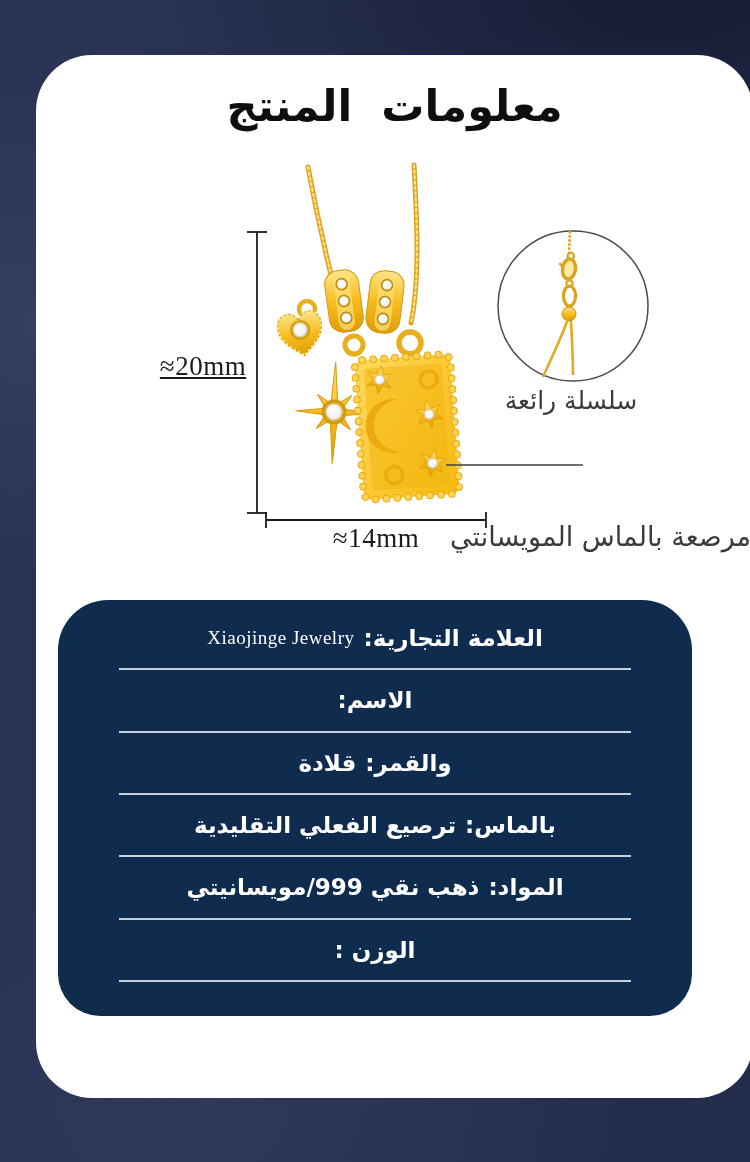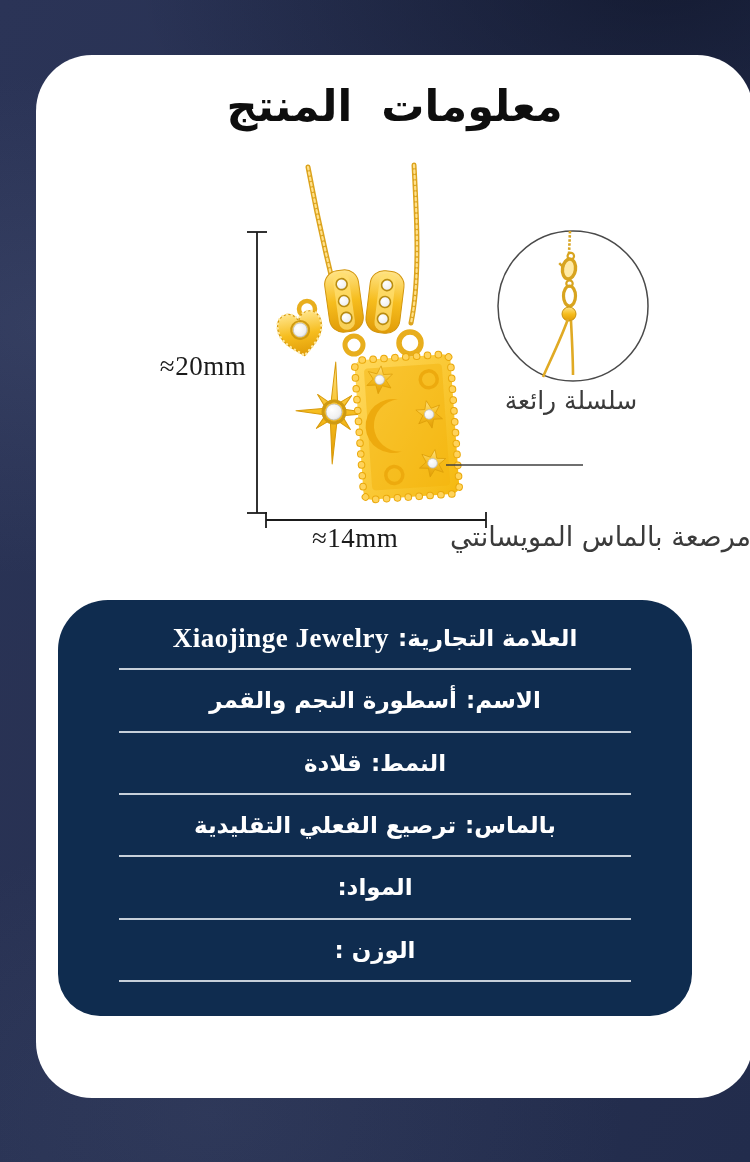--- a/index.html
+++ b/index.html
@@ -22,40 +22,40 @@
     position:absolute;top:26px;left:0;right:0;
     text-align:center;font-size:43px;font-weight:bold;color:#0e0e0e;
     word-spacing:14px;direction:rtl;
   }
   .figure-svg{position:absolute;left:0;top:0;}
   .dim-label{
     position:absolute;
     font-family:"Liberation Serif","DejaVu Serif",serif;
     font-size:27px;color:#1b1b1b;letter-spacing:0.5px;
   }
-  .height-label{left:112px;top:296px;width:110px;text-align:center;}
-  .width-label{left:276px;top:468px;width:128px;}
+  .height-label{left:112px;top:296px;width:110px;text-align:center;text-decoration:underline;}
+  .width-label{left:276px;top:468px;width:128px;text-align:center;}
   .caption{position:absolute;color:#3b3b3b;direction:rtl;}
   .chain-caption{left:448px;top:331px;width:174px;text-align:center;font-size:25px;}
   .stone-caption{right:2px;top:466px;font-size:27px;white-space:nowrap;}
   .spec{
     position:absolute;left:22px;top:545px;width:634px;height:416px;
     background:#0f2c4f;border-radius:50px 50px 42px 42px;
     display:flex;flex-direction:column;
     padding:8px 0 34px;box-sizing:border-box;
   }
   .spec .row{
     flex:1;display:flex;align-items:center;justify-content:center;
     direction:rtl;gap:9px;
     color:#ffffff;font-size:23px;font-weight:bold;white-space:nowrap;
   }
   .sep{flex:none;height:2px;width:512px;margin:0 auto;background:#c7d0da;}
   .latin{
     font-family:"Liberation Serif","DejaVu Serif",serif;
-    font-size:27px;font-weight:bold;letter-spacing:0.5px;
+    font-size:19px;font-weight:normal;letter-spacing:0.5px;
   }
 </style>
 </head>
 <body>
 
 <div class="card">
 
   <div class="title">معلومات المنتج</div>
 
   <svg class="figure-svg" width="678" height="525" viewBox="0 0 678 525">
@@ -180,38 +180,38 @@
   <div class="spec">
 
     <div class="row">
       <span>العلامة التجارية:</span>
       <span class="latin">Xiaojinge Jewelry</span>
     </div>
     <div class="sep"></div>
 
     <div class="row">
       <span>الاسم:</span>
-      <span>أسطورة النجم والقمر</span>
-    </div>
-    <div class="sep"></div>
-
-    <div class="row">
-      <span>النمط:</span>
+    </div>
+    <div class="sep"></div>
+
+    <div class="row">
+      <span>والقمر:</span>
       <span>قلادة</span>
     </div>
     <div class="sep"></div>
 
     <div class="row">
       <span>بالماس:</span>
       <span>ترصيع الفعلي التقليدية</span>
     </div>
     <div class="sep"></div>
 
     <div class="row">
       <span>المواد:</span>
+      <span>ذهب نقي 999/مويسانيتي</span>
     </div>
     <div class="sep"></div>
 
     <div class="row">
       <span>الوزن :</span>
     </div>
     <div class="sep"></div>
 
   </div>
 </div>

